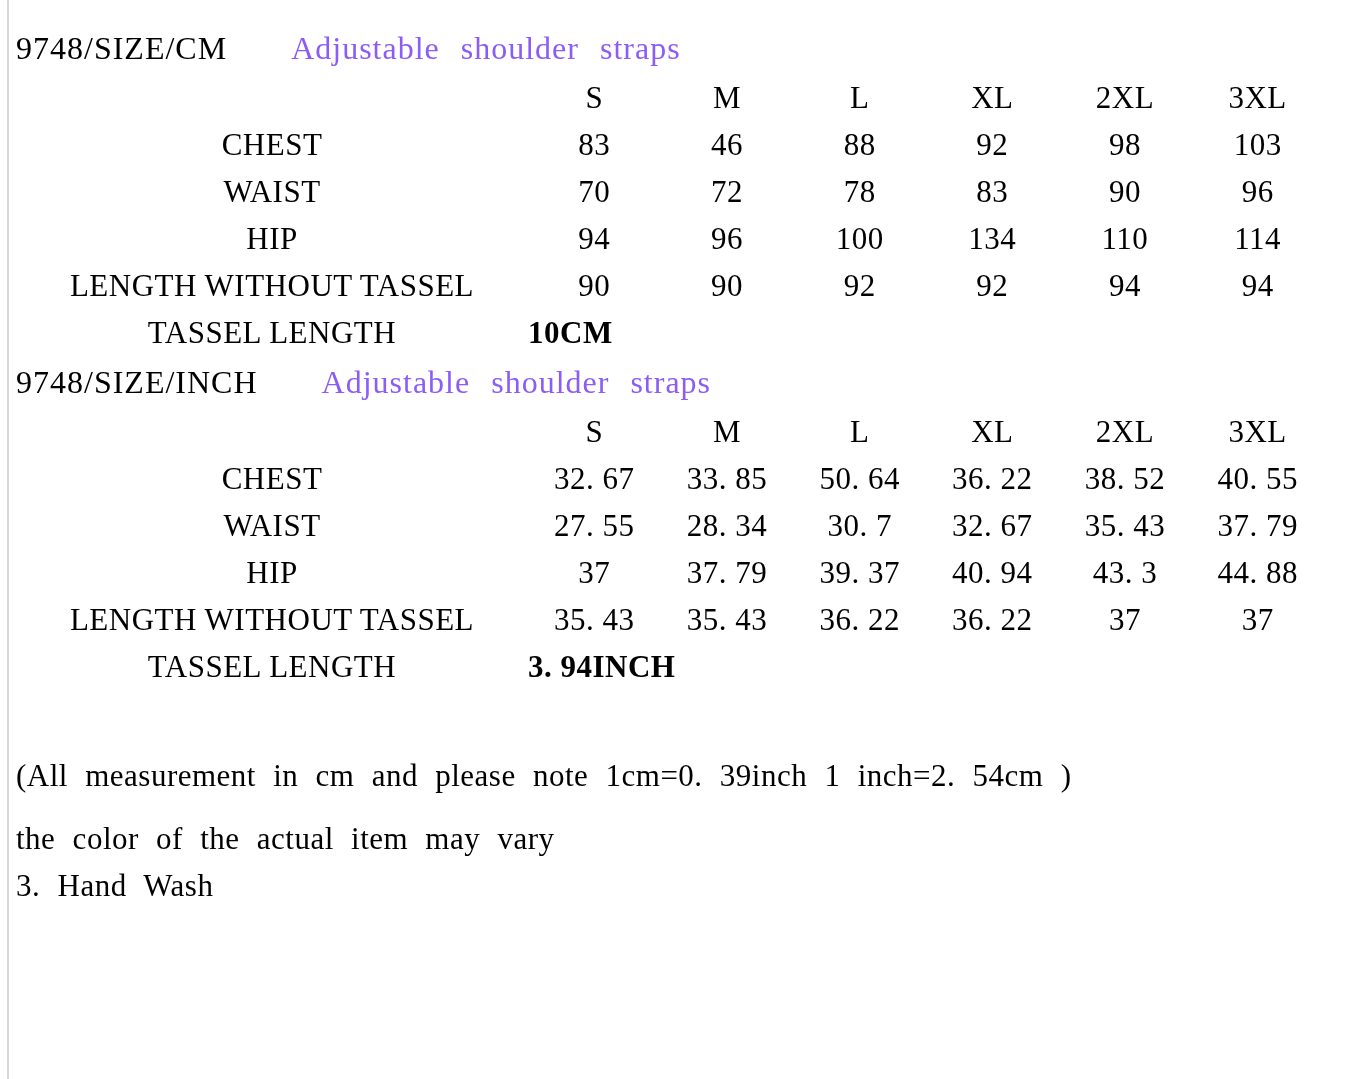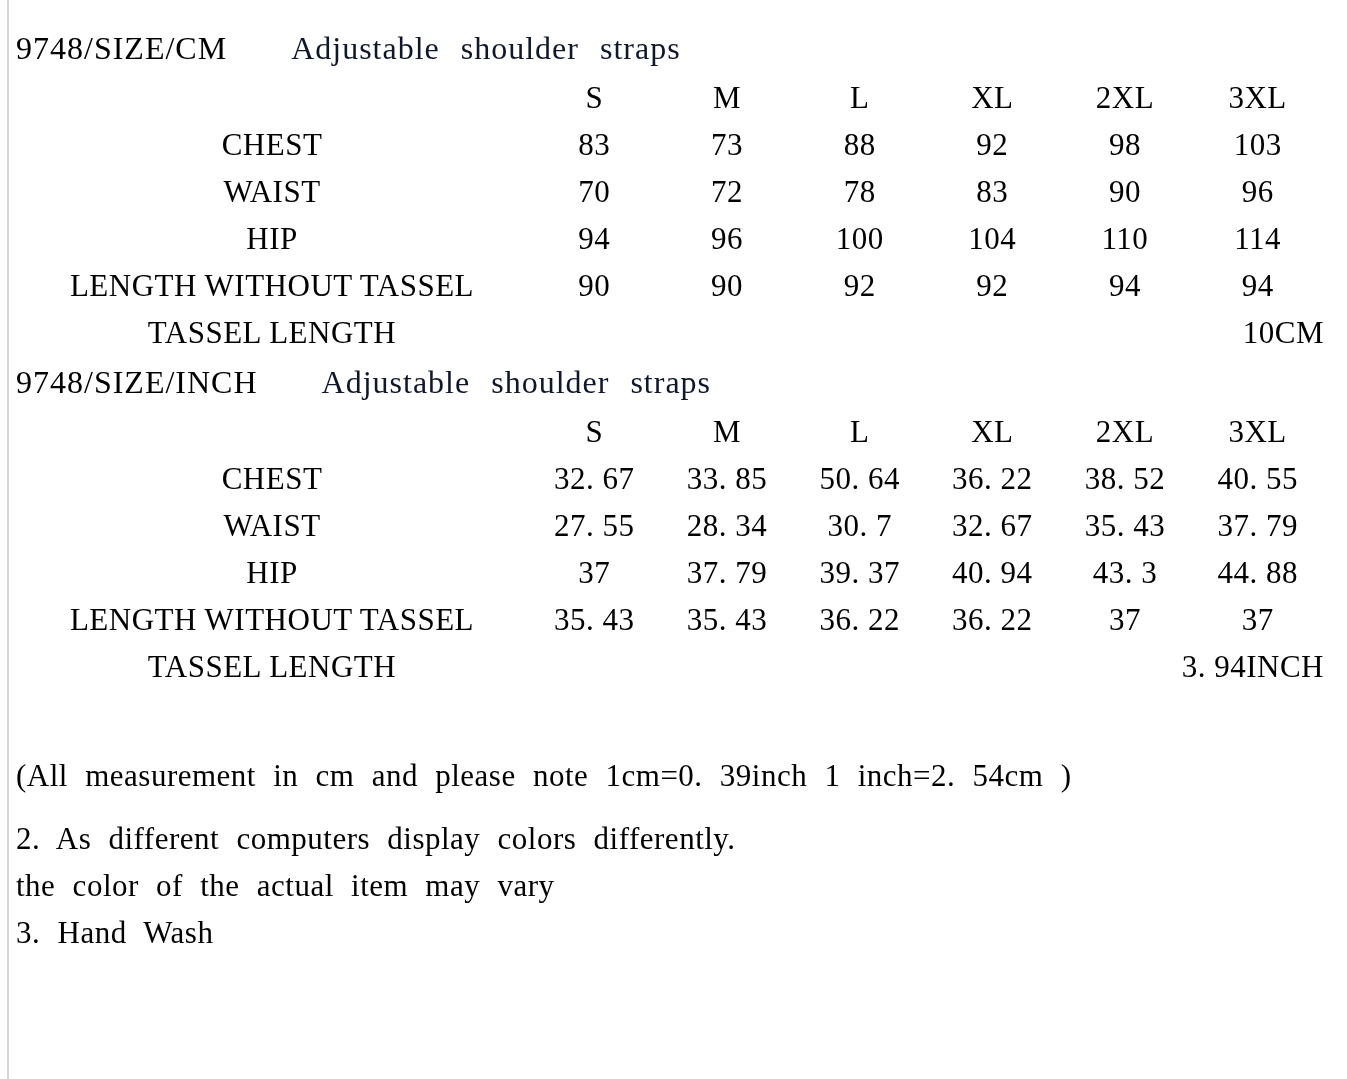--- a/index.html
+++ b/index.html
@@ -19,42 +19,42 @@
   }
   main { padding: 22px 0 0 16px; position: relative; }
 
   .title-row {
     font-size: 32px;
     line-height: 52px;
     letter-spacing: 1px;
     white-space: nowrap;
   }
   .subtitle {
-    color: #0f172a;
+    color: #8b5cf6;
     margin-left: 64px;
     word-spacing: 12px;
   }
 
   table {
     border-collapse: collapse;
     table-layout: fixed;
     width: 1308px;
     font-size: 31px;
     letter-spacing: 0.5px;
   }
   th, td {
     font-weight: normal;
     text-align: center;
     height: 47px;
     padding: 0;
     white-space: nowrap;
     overflow: visible;
   }
   .label-col { width: 512px; }
-  td[colspan] { text-align: right; }
+  td[colspan] { text-align: left; font-weight: bold; }
 
   .size-section + .size-section { }
 
   .notes {
     margin-top: 62px;
     font-size: 31px;
     line-height: 47px;
     letter-spacing: 0.5px;
     word-spacing: 9px;
   }
@@ -80,41 +80,41 @@
             <th>L</th>
             <th>XL</th>
             <th>2XL</th>
             <th>3XL</th>
           </tr>
         </thead>
       <tbody>
           <tr>
             <td class="label-col">CHEST</td>
             <td>83</td>
-            <td>73</td>
+            <td>46</td>
             <td>88</td>
             <td>92</td>
             <td>98</td>
             <td>103</td>
           </tr>
           <tr>
             <td class="label-col">WAIST</td>
             <td>70</td>
             <td>72</td>
             <td>78</td>
             <td>83</td>
             <td>90</td>
             <td>96</td>
           </tr>
           <tr>
             <td class="label-col">HIP</td>
             <td>94</td>
             <td>96</td>
             <td>100</td>
-            <td>104</td>
+            <td>134</td>
             <td>110</td>
             <td>114</td>
           </tr>
           <tr>
             <td class="label-col">LENGTH WITHOUT TASSEL</td>
             <td>90</td>
             <td>90</td>
             <td>92</td>
             <td>92</td>
             <td>94</td>
@@ -184,18 +184,17 @@
           <tr>
             <td class="label-col">TASSEL LENGTH</td>
             <td colspan="6">3. 94INCH</td>
           </tr>
         </tbody>
     </table>
   </section>
 
   <section class="notes" id="notes">
       <p>(All measurement in cm and please note 1cm=0. 39inch 1 inch=2. 54cm )</p>
-      <p>2. As different computers display colors differently.</p>
       <p>the color of the actual item may vary</p>
       <p>3. Hand Wash</p>
     </section>
 
 </main>
 
 </body></html>

